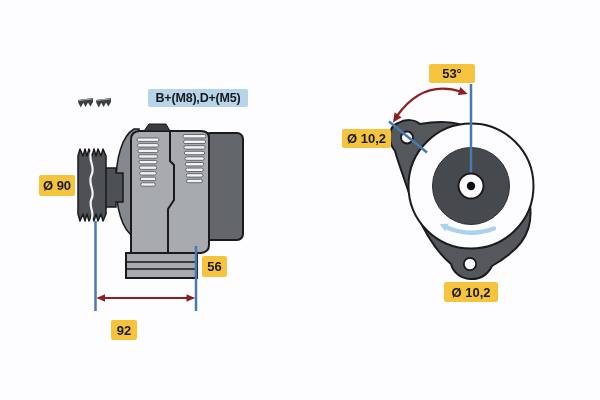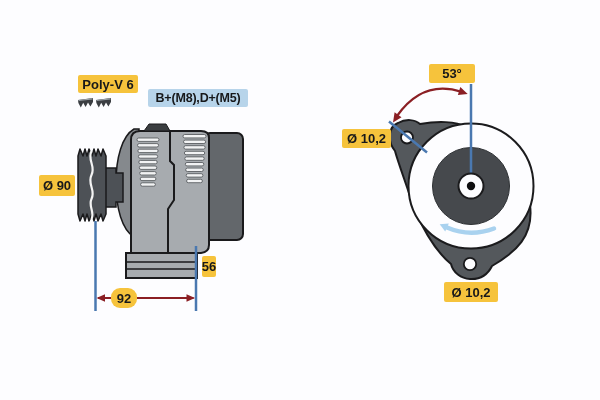--- a/index.html
+++ b/index.html
@@ -106,28 +106,27 @@
 
       <circle cx="471" cy="186" r="12.5" fill="#fdfdff" stroke="#1b1b1d" stroke-width="2"></circle>
       <circle cx="471" cy="186" r="4.2" fill="#0e0e10"></circle>
 
       <path d="M 397,116 Q 423,79 462,92" fill="none" stroke-width="2.2" style="stroke: rgb(139, 31, 36);"></path>
       <polygon points="393,122.5 394.6,112.2 401.5,117.2" style="fill: rgb(139, 31, 36);"></polygon>
       <polygon points="467.7,93.9 457.9,94.9 460.3,87.1" style="fill: rgb(139, 31, 36);"></polygon>
     </g>
   </svg>
 
-  <div class="lbl" style="left: 78px; top: 75px; width: 60px; height: 18px; background: rgb(246, 195, 60);">Poly-V 6</div>
 
   <div class="lbl lbl-sm" style="left: 148px; top: 89px; width: 100px; height: 18px; background: rgb(183, 212, 234);">B+(M8),D+(M5)</div>
 
   <div class="lbl" style="left: 39px; top: 175px; width: 36px; height: 21px; background: rgb(246, 195, 60);">Ø 90</div>
 
-  <div class="lbl" style="left: 202px; top: 256px; width: 14px; height: 21px; background: rgb(246, 195, 60);">56</div>
+  <div class="lbl" style="left: 202px; top: 256px; width: 25px; height: 21px; background: rgb(246, 195, 60);">56</div>
 
-  <div class="lbl" style="left: 111px; top: 288px; width: 26px; height: 20px; background: rgb(246, 195, 60); border-radius: 9px;">92</div>
+  <div class="lbl" style="left: 111px; top: 320px; width: 26px; height: 20px; background: rgb(246, 195, 60);">92</div>
 
   <div class="lbl" style="left: 429px; top: 64px; width: 46px; height: 19px; background: rgb(246, 195, 60);">53°</div>
 
   <div class="lbl" style="left: 342px; top: 129px; width: 49px; height: 19px; background: rgb(246, 195, 60);">Ø 10,2</div>
 
   <div class="lbl" style="left: 444px; top: 282px; width: 54px; height: 20px; background: rgb(246, 195, 60);">Ø 10,2</div>
 </div>
 
 </body></html>

